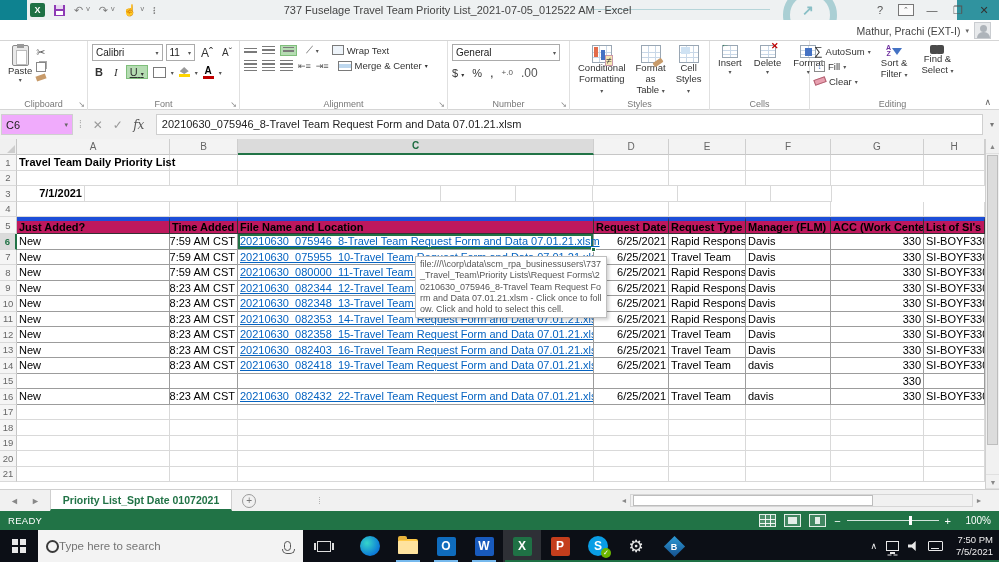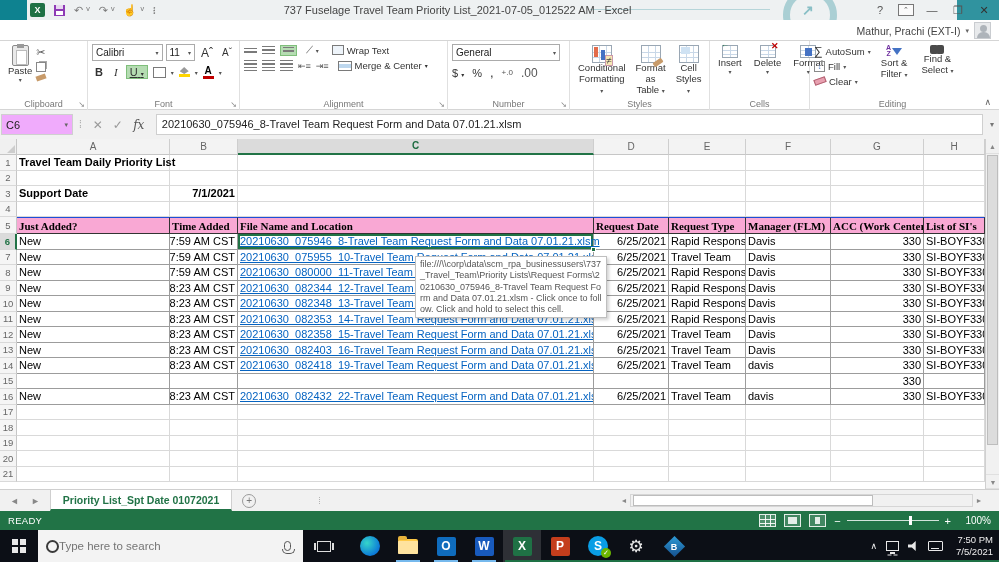--- a/index.html
+++ b/index.html
@@ -100,21 +100,21 @@
   .colhead { display:flex; height:16px; }
   .corner { width:17px; height:16px; background:#f0f0f0; border-right:1px solid #c6c6c6; border-bottom:1px solid #c6c6c6; position:relative; }
   .corner:after { content:""; position:absolute; right:1px; bottom:1px; border-left:8px solid transparent; border-bottom:8px solid #cdcdcd; }
   .chcell { height:16px; background:#f3f3f3; border-right:1px solid #cecece; border-bottom:1px solid #c6c6c6; font-size:10px; color:#666; text-align:center; line-height:15px; }
   .chcell.sel { background:#dbdbdb; color:#1e6c41; border-bottom:2px solid #217346; font-weight:bold; line-height:13px; }
   .grid-row { display:flex; }
   .rownum { width:17px; background:#f5f5f5; border-right:1px solid #c6c6c6; border-bottom:1px solid #d9d9d9; font-size:9.5px; color:#666; text-align:center; display:flex; align-items:center; justify-content:center; flex:none; }
   .rownum.rn-sel { background:#dbdbdb; color:#217346; border-right:2px solid #217346; font-weight:bold; }
   .cell { flex:none; font-size:11px; color:#000; border-right:1px solid #d9d9d9; border-bottom:1px solid #d9d9d9; padding:0 2px; white-space:nowrap; display:flex; align-items:center; position:relative; overflow:visible; z-index:1; }
   .tbl .cell { border-right:1px solid #9c9c9c; border-bottom:1px solid #9c9c9c; overflow:hidden; }
-  .row-header .cell { background:#f9a8d4; font-weight:bold; border-right:1px solid #333; border-bottom:1px solid #333; border-top:1px solid #1d4ed8;font-family:Liberation Serif, serif; }
+  .row-header .cell { background:#be185d; font-weight:bold; border-right:1px solid #333; border-bottom:1px solid #333; border-top:4px solid #1d4ed8; }
   .cell.b { font-weight:bold; }
   .cell.right { justify-content:flex-end; }
   .link { color:#0563c1; text-decoration:underline; white-space:nowrap; }
   .cell.sel-cell { box-shadow:inset 0 0 0 2px #217346; z-index:2; overflow:visible; }
   .fill-handle { position:absolute; right:-3px; bottom:-3px; width:5px; height:5px; background:#217346; border:1px solid #fff; z-index:3; }
   .vscroll { position:absolute; top:0; right:0; width:14px; height:350px; background:#f1f1f1; border-left:1px solid #d0d0d0; }
   .vs-arrow { height:15px; text-align:center; font-size:7px; color:#888; line-height:15px; background:#f1f1f1; border-bottom:1px solid #e0e0e0; }
   .vs-thumb { position:absolute; top:16px; left:1px; width:11px; height:290px; background:#dcdcdc; border:1px solid #bdbdbd; }
   .vs-arrow.bot { position:absolute; bottom:0; left:0; width:14px; border-top:1px solid #e0e0e0; }
 
@@ -459,21 +459,20 @@
           <div class="cell col-b right" style="width: 68px;"></div>
           <div class="cell col-c" style="width: 356px;"></div>
           <div class="cell col-d right" style="width: 75px;"></div>
           <div class="cell col-e" style="width: 77px;"></div>
           <div class="cell col-f" style="width: 85px;"></div>
           <div class="cell col-g right" style="width: 93px;"></div>
           <div class="cell col-h" style="width: 61px;"></div>
         </div>
         <div class="grid-row" style="height: 15.5px;">
           <div class="rownum">3</div>
-          <div class="cell col-a b" style="width: 153px;">Support Date</div>
           <div class="cell col-b b right" style="width: 68px;">7/1/2021</div>
           <div class="cell col-c" style="width: 356px;"></div>
           <div class="cell col-d right" style="width: 75px;"></div>
           <div class="cell col-e" style="width: 77px;"></div>
           <div class="cell col-f" style="width: 85px;"></div>
           <div class="cell col-g right" style="width: 93px;"></div>
           <div class="cell col-h" style="width: 61px;"></div>
         </div>
         <div class="grid-row" style="height: 15.5px;">
           <div class="rownum">4</div>

